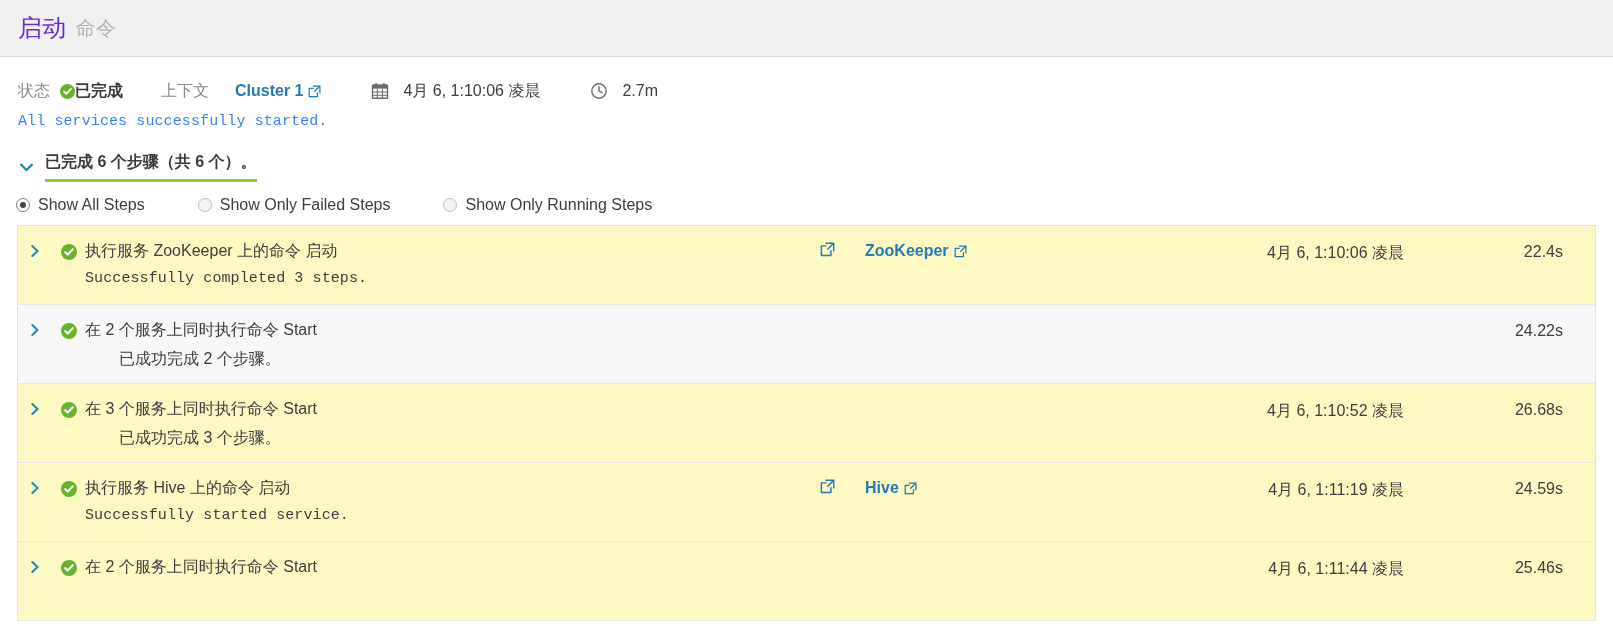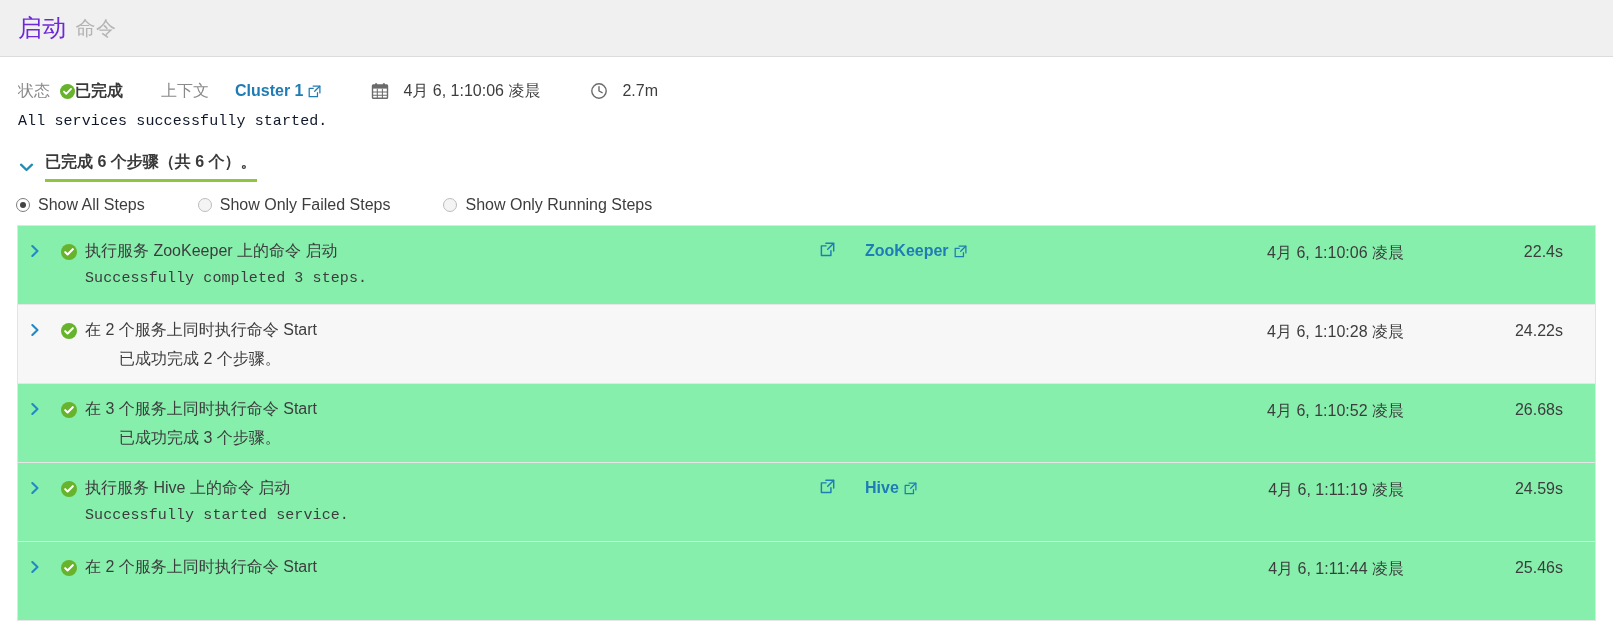--- a/index.html
+++ b/index.html
@@ -86,21 +86,21 @@
   }
   .link .ext { margin-left: 5px; display: inline-flex; }
 
   .meta-icon { display: inline-flex; align-items: center; color: #6b6b6b; }
   .meta-val { font-size: 16px; color: #3d3d3d; margin-left: 14px; }
 
   
   .desc {
     font-family: "Liberation Mono", "DejaVu Sans Mono", monospace;
     font-size: 15px;
-    color: #0f172a;
+    color: #3b82f6;
     padding: 10px 0 0 18px;
     letter-spacing: .1px;
   }
 
   
   .summary {
     display: flex;
     align-items: center;
     padding: 22px 0 0 18px;
   }
@@ -156,21 +156,21 @@
     border-left: 1px solid #e3e3e3;
     border-right: 1px solid #e3e3e3;
     border-top: 1px solid #e3e3e3;
   }
   .row {
     display: flex;
     align-items: flex-start;
     border-bottom: 1px solid #e6e6e6;
     min-height: 79px;
     padding: 15px 0 13px 0;
-    background: #86efac;
+    background: #fef9c3;
   }
   .row.alt { background: #f7f7f7; }
 
   .cell-chev {
     width: 34px;
     flex: none;
     display: flex;
     justify-content: center;
     padding-top: 2px;
     color: #2189c4;
@@ -373,21 +373,20 @@
         <svg width="12" height="12" viewBox="0 0 11 11" aria-hidden="true">
             <path d="M2 5.6 L4.2 7.8 L9 2.9" stroke="#ffffff" stroke-width="1.9" fill="none" stroke-linecap="round" stroke-linejoin="round"></path>
           </svg>
       </span>
     </span>
     <div class="cell-main">
       <div class="step-title">在 2 个服务上同时执行命令 Start</div>
       <div class="step-sub cn">已成功完成 2 个步骤。</div>
     </div>
     <div class="cell-link"></div>
-    <div class="cell-time">4月 6, 1:10:28 凌晨</div>
     <div class="cell-dur">24.22s</div>
   </div>
 
   <div class="row">
     <span class="cell-chev">
       <svg width="16" height="16" viewBox="0 0 18 18" aria-hidden="true">
           <path d="M6 3.4 L11.8 9 L6 14.6" stroke="#2189c4" stroke-width="2.4" fill="none" stroke-linecap="round" stroke-linejoin="round"></path>
         </svg>
     </span>
     <span class="cell-state">

